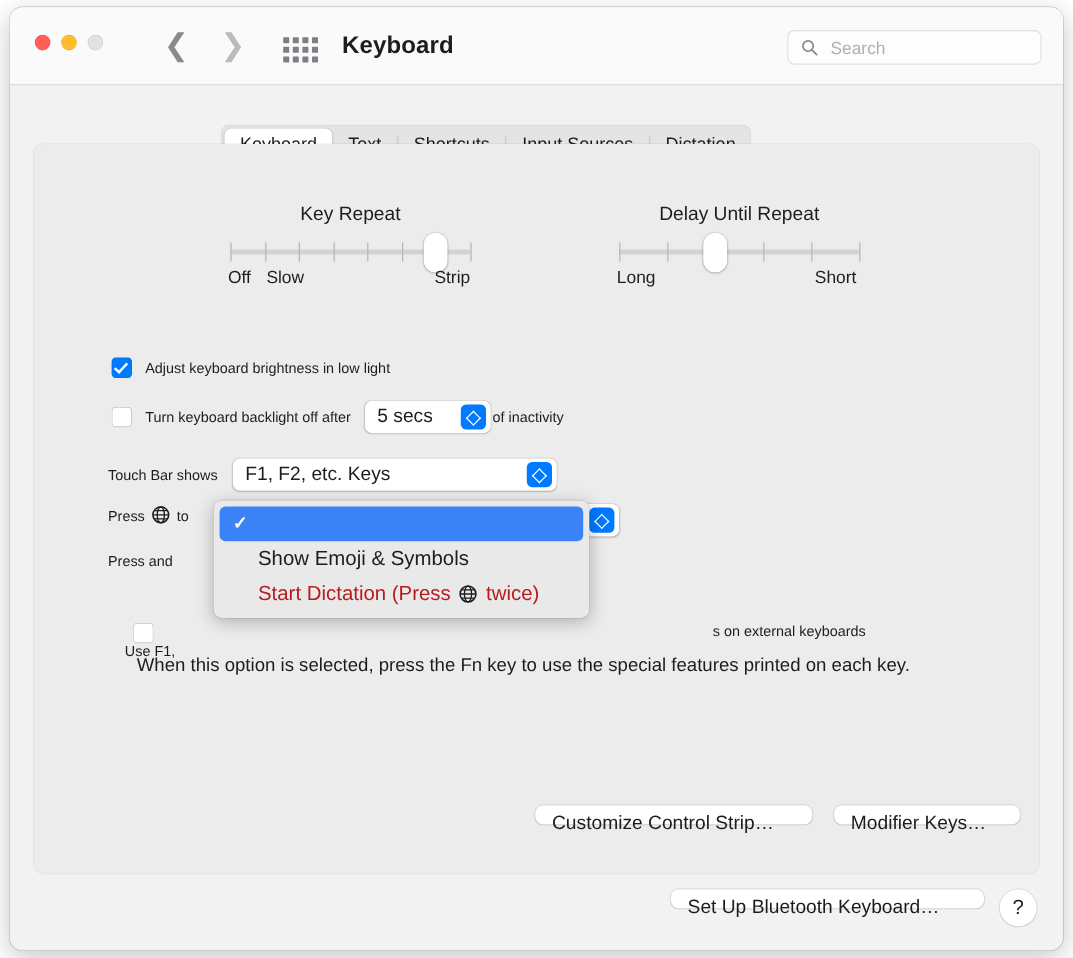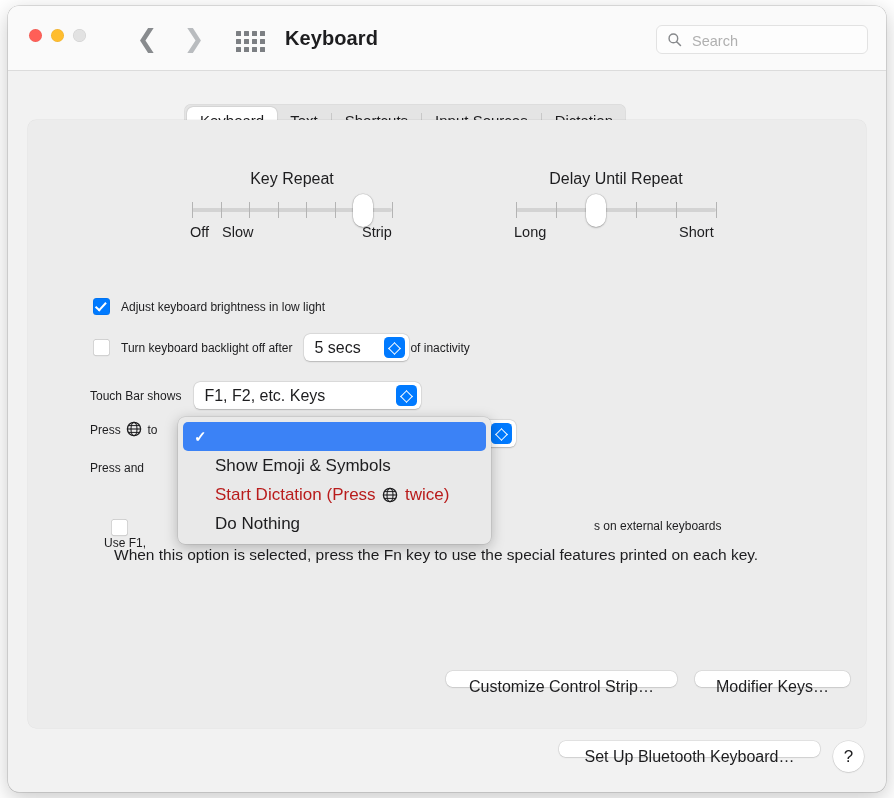--- a/index.html
+++ b/index.html
@@ -382,21 +382,20 @@
   
   .pushbtn {
     position: absolute;
     height: 16px;
     line-height: 31px;
     background: #ffffff;
     border-radius: 6.5px;
     box-shadow: 0 0.5px 1.5px rgba(0,0,0,0.17), 0 0 0 0.5px rgba(0,0,0,0.10);
     font-size: 16px;
     color: #1d1d1f;
-    text-align: center;
     padding: 0 14px;
     box-sizing: border-box;
     white-space: nowrap;
   }
 
   #help-btn {
     position: absolute;
     width: 31px;
     height: 31px;
     border-radius: 50%;
@@ -505,21 +504,21 @@
       <div class="cb-label">Turn keyboard backlight off after</div>
       <div class="popup" style="margin-left:12px; width:105px;">
         <span class="pv">5 secs</span>
         <span class="chev"></span>
       </div>
       <div class="cb-label" style="margin-left:1px;">of inactivity</div>
     </div>
 
     <div class="cbrow" style="left:62px; top:262px;">
       <div class="cb-label" style="margin-left:0;">Touch Bar shows</div>
-      <div class="popup" style="margin-left:13px; width:227px;">
+      <div class="popup" style="margin-left:13px; width:270px;">
         <span class="pv">F1, F2, etc. Keys</span>
         <span class="chev"></span>
       </div>
     </div>
 
     <div class="cbrow" style="left:62px; top:301px;">
       <div class="cb-label" style="margin-left:0;">
         <span>Press</span>
         <svg class="globe" viewBox="0 0 16 16">
           <circle cx="8" cy="8" r="6.6" fill="none" stroke="#1d1d1f" stroke-width="1.3"></circle>
@@ -559,23 +558,20 @@
         <span>Start Dictation (Press</span>
         <svg class="globe" viewBox="0 0 16 16">
           <circle cx="8" cy="8" r="6.6" fill="none" stroke="#1d1d1f" stroke-width="1.3"></circle>
           <ellipse cx="8" cy="8" rx="3" ry="6.6" fill="none" stroke="#1d1d1f" stroke-width="1.1"></ellipse>
           <line x1="1.6" y1="8" x2="14.4" y2="8" stroke="#1d1d1f" stroke-width="1.1"></line>
           <line x1="2.7" y1="4.6" x2="13.3" y2="4.6" stroke="#1d1d1f" stroke-width="1"></line>
           <line x1="2.7" y1="11.4" x2="13.3" y2="11.4" stroke="#1d1d1f" stroke-width="1"></line>
         </svg>
         <span>twice)</span>
       </div>
-      <div class="menuitem">
-        <span>Do Nothing</span>
-      </div>
     </div>
 
     <div class="pushbtn" style="left:418px; top:551px; width:231px;">Customize Control Strip…</div>
     <div class="pushbtn" style="left:667px; top:551px; width:155px;">Modifier Keys…</div>
   </div>
 
   <div class="pushbtn" style="left:551px; top:735px; width:261px;">Set Up Bluetooth Keyboard…</div>
   <div id="help-btn" style="left:825px; top:735px;">?</div>
 
 </div>

